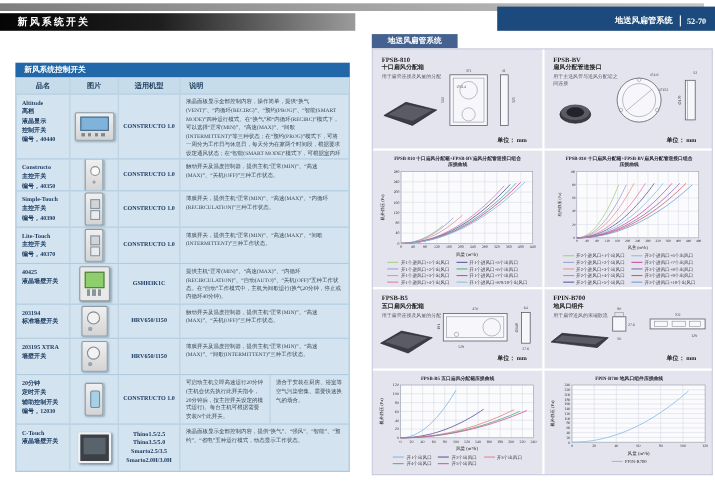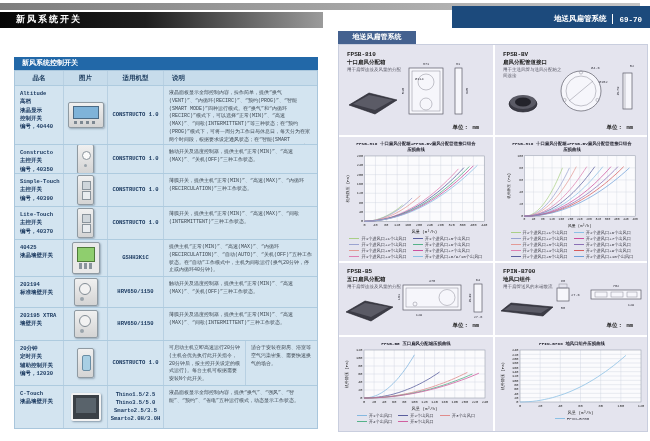--- a/index.html
+++ b/index.html
@@ -1,17 +1,17 @@
 <!DOCTYPE html>
 <html><head>
 <meta charset="utf-8">
 <style>
   html,body{margin:0;padding:0;background:#ffffff;}
   #canvas{position:relative;width:650px;height:441px;background:#ffffff;overflow:hidden;
-          font-family:Liberation Mono, monospace;color:#222;}
+          font-family:Liberation Serif, serif;color:#222;}
 
   
   .top-strip{position:absolute;left:0;top:3px;width:640px;height:7px;
              background:linear-gradient(90deg,#7e7e7e,#c6c6c6);}
   .lp-header{position:absolute;left:0;top:12px;width:323px;height:16px;line-height:16px;
              background:linear-gradient(90deg,#050505 0%,#1e1e1e 45%,#9b9b9b 100%);
              color:#fff;font-size:9px;font-weight:bold;letter-spacing:2px;padding-left:16px;box-sizing:border-box;}
   .rp-header{position:absolute;left:452px;top:6px;width:198px;height:22px;background:#1c4a7c;
              display:flex;align-items:flex-end;justify-content:flex-end;gap:6px;
              padding:0 8px 4px 0;box-sizing:border-box;color:#fff;font-size:7.5px;font-weight:bold;}
@@ -98,21 +98,21 @@
 
   <div class="top-strip"></div>
 
   <div class="lp-header">
     <span>新风系统开关</span>
   </div>
 
   <div class="rp-header">
     <span>地送风扁管系统</span>
     <span class="sep"></span>
-    <span>69-70</span>
+    <span>52-70</span>
   </div>
 
   <div class="lp-section-bar">
     <span>新风系统控制开关</span>
   </div>
 
   <div class="lp-table">
     <div class="trow thead-row">
       <div class="cell c0">品名</div>
       <div class="cell c1">图片</div>

